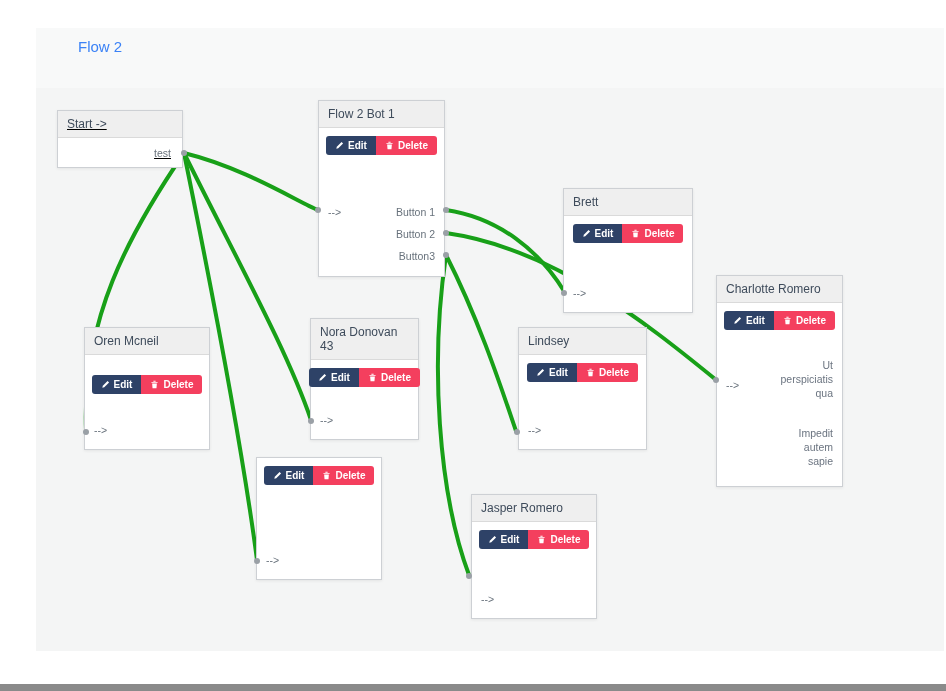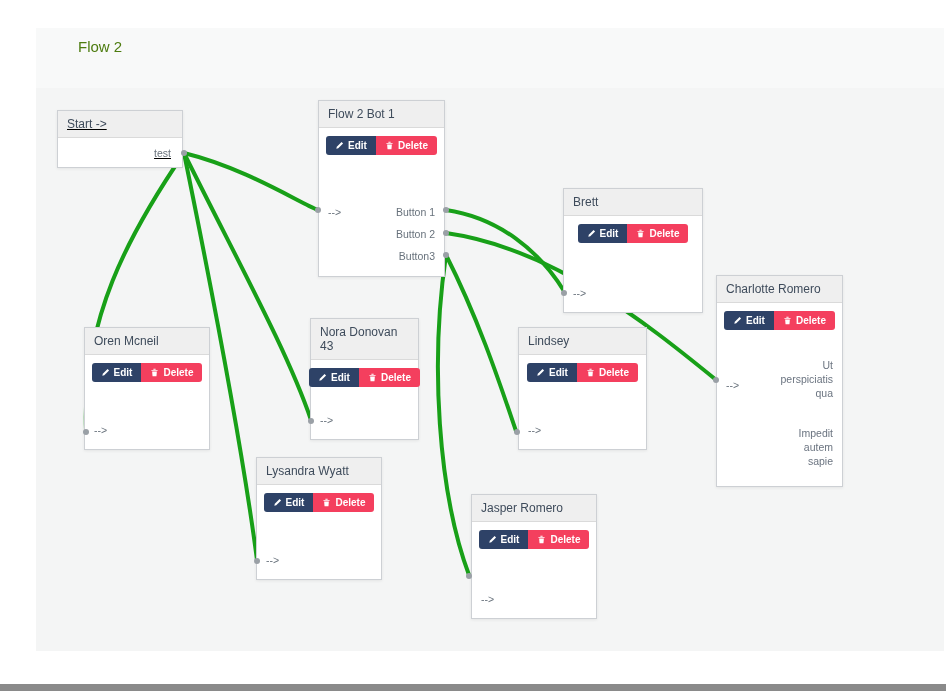--- a/index.html
+++ b/index.html
@@ -3,21 +3,21 @@
 <meta charset="utf-8">
 <style>
   html,body { margin:0; padding:0; }
   body {
     width:946px; height:691px; position:relative; overflow:hidden;
     background:#ffffff; font-family:"Liberation Sans", sans-serif;
   }
   .stage { position:absolute; inset:0; }
 
   .panel-top { position:absolute; left:36px; top:28px; width:908px; height:60px; background:#f8f9f9; z-index:0; }
-  .page-title { position:absolute; left:78px; top:38px; font-size:15px; color:#4d7c0f; z-index:1; }
+  .page-title { position:absolute; left:78px; top:38px; font-size:15px; color:#3b82f6; z-index:1; }
   .canvas-bg { position:absolute; left:36px; top:88px; width:908px; height:563px; background:#f4f5f5; z-index:0; }
   .bottom-bar { position:absolute; left:0; top:684px; width:946px; height:7px; background:#8a8a8a; z-index:6; }
 
   .edges { position:absolute; left:0; top:0; z-index:2; pointer-events:none; }
   .edge { fill:none; stroke:var(--edge,#18a018); stroke-width:4; stroke-linecap:round; }
 
   .node {
     position:absolute; z-index:3; display:flex; flex-direction:column;
     background:#ffffff; border:1px solid #cdd0d4; box-sizing:border-box;
     box-shadow:0 1px 3px rgba(0,0,0,.07);
@@ -104,21 +104,21 @@
     </div>
     <div class="node-row">
       <span class="row-right">Button 2</span>
     </div>
     <div class="node-row">
       <span class="row-right">Button3</span>
     </div>
     <div class="rows-pad"></div>
   </div>
 
-  <div class="node" style="left:563px;top:188px;width:140px;height:125px;">
+  <div class="node" style="left:563px;top:188px;width:130px;height:125px;">
     <div class="node-header">Brett</div>
     <div class="node-actions">
       <button class="btn btn-edit">
         <span class="ico">
             <svg viewBox="0 0 16 16">
               <path d="M11.7 1.6l2.7 2.7-8.6 8.6-3.5.9.9-3.6z" fill="#fff"></path>
             </svg>
           </span>
         <span>Edit</span>
       </button>
@@ -158,21 +158,21 @@
       <span class="arrow-abs">--&gt;</span>
       <div class="msg">Ut
 perspiciatis
 qua</div>
       <div class="msg msg2">Impedit
 autem
 sapie</div>
     </div>
   </div>
 
-  <div class="node" style="left:84px;top:327px;width:126px;height:123px;">
+  <div class="node" style="left:84px;top:327px;width:126px;height:123px;gap:12px;">
     <div class="node-header">Oren Mcneil</div>
     <div class="node-actions">
       <button class="btn btn-edit">
         <span class="ico">
             <svg viewBox="0 0 16 16">
               <path d="M11.7 1.6l2.7 2.7-8.6 8.6-3.5.9.9-3.6z" fill="#fff"></path>
             </svg>
           </span>
         <span>Edit</span>
       </button>
@@ -228,21 +228,20 @@
               <path d="M6 1.5h4V3H6zM2.5 3.8h11v1.6h-11zM3.8 6.2h8.4l-.7 8.3H4.5z" fill="#fff"></path>
             </svg>
           </span>
         <span>Delete</span>
       </button>
     </div>
     <div class="arrow-row">--&gt;</div>
   </div>
 
   <div class="node" style="left:256px;top:457px;width:126px;height:123px;">
-    <div class="node-header">Lysandra Wyatt</div>
     <div class="node-actions">
       <button class="btn btn-edit">
         <span class="ico">
             <svg viewBox="0 0 16 16">
               <path d="M11.7 1.6l2.7 2.7-8.6 8.6-3.5.9.9-3.6z" fill="#fff"></path>
             </svg>
           </span>
         <span>Edit</span>
       </button>
       <button class="btn btn-delete">

